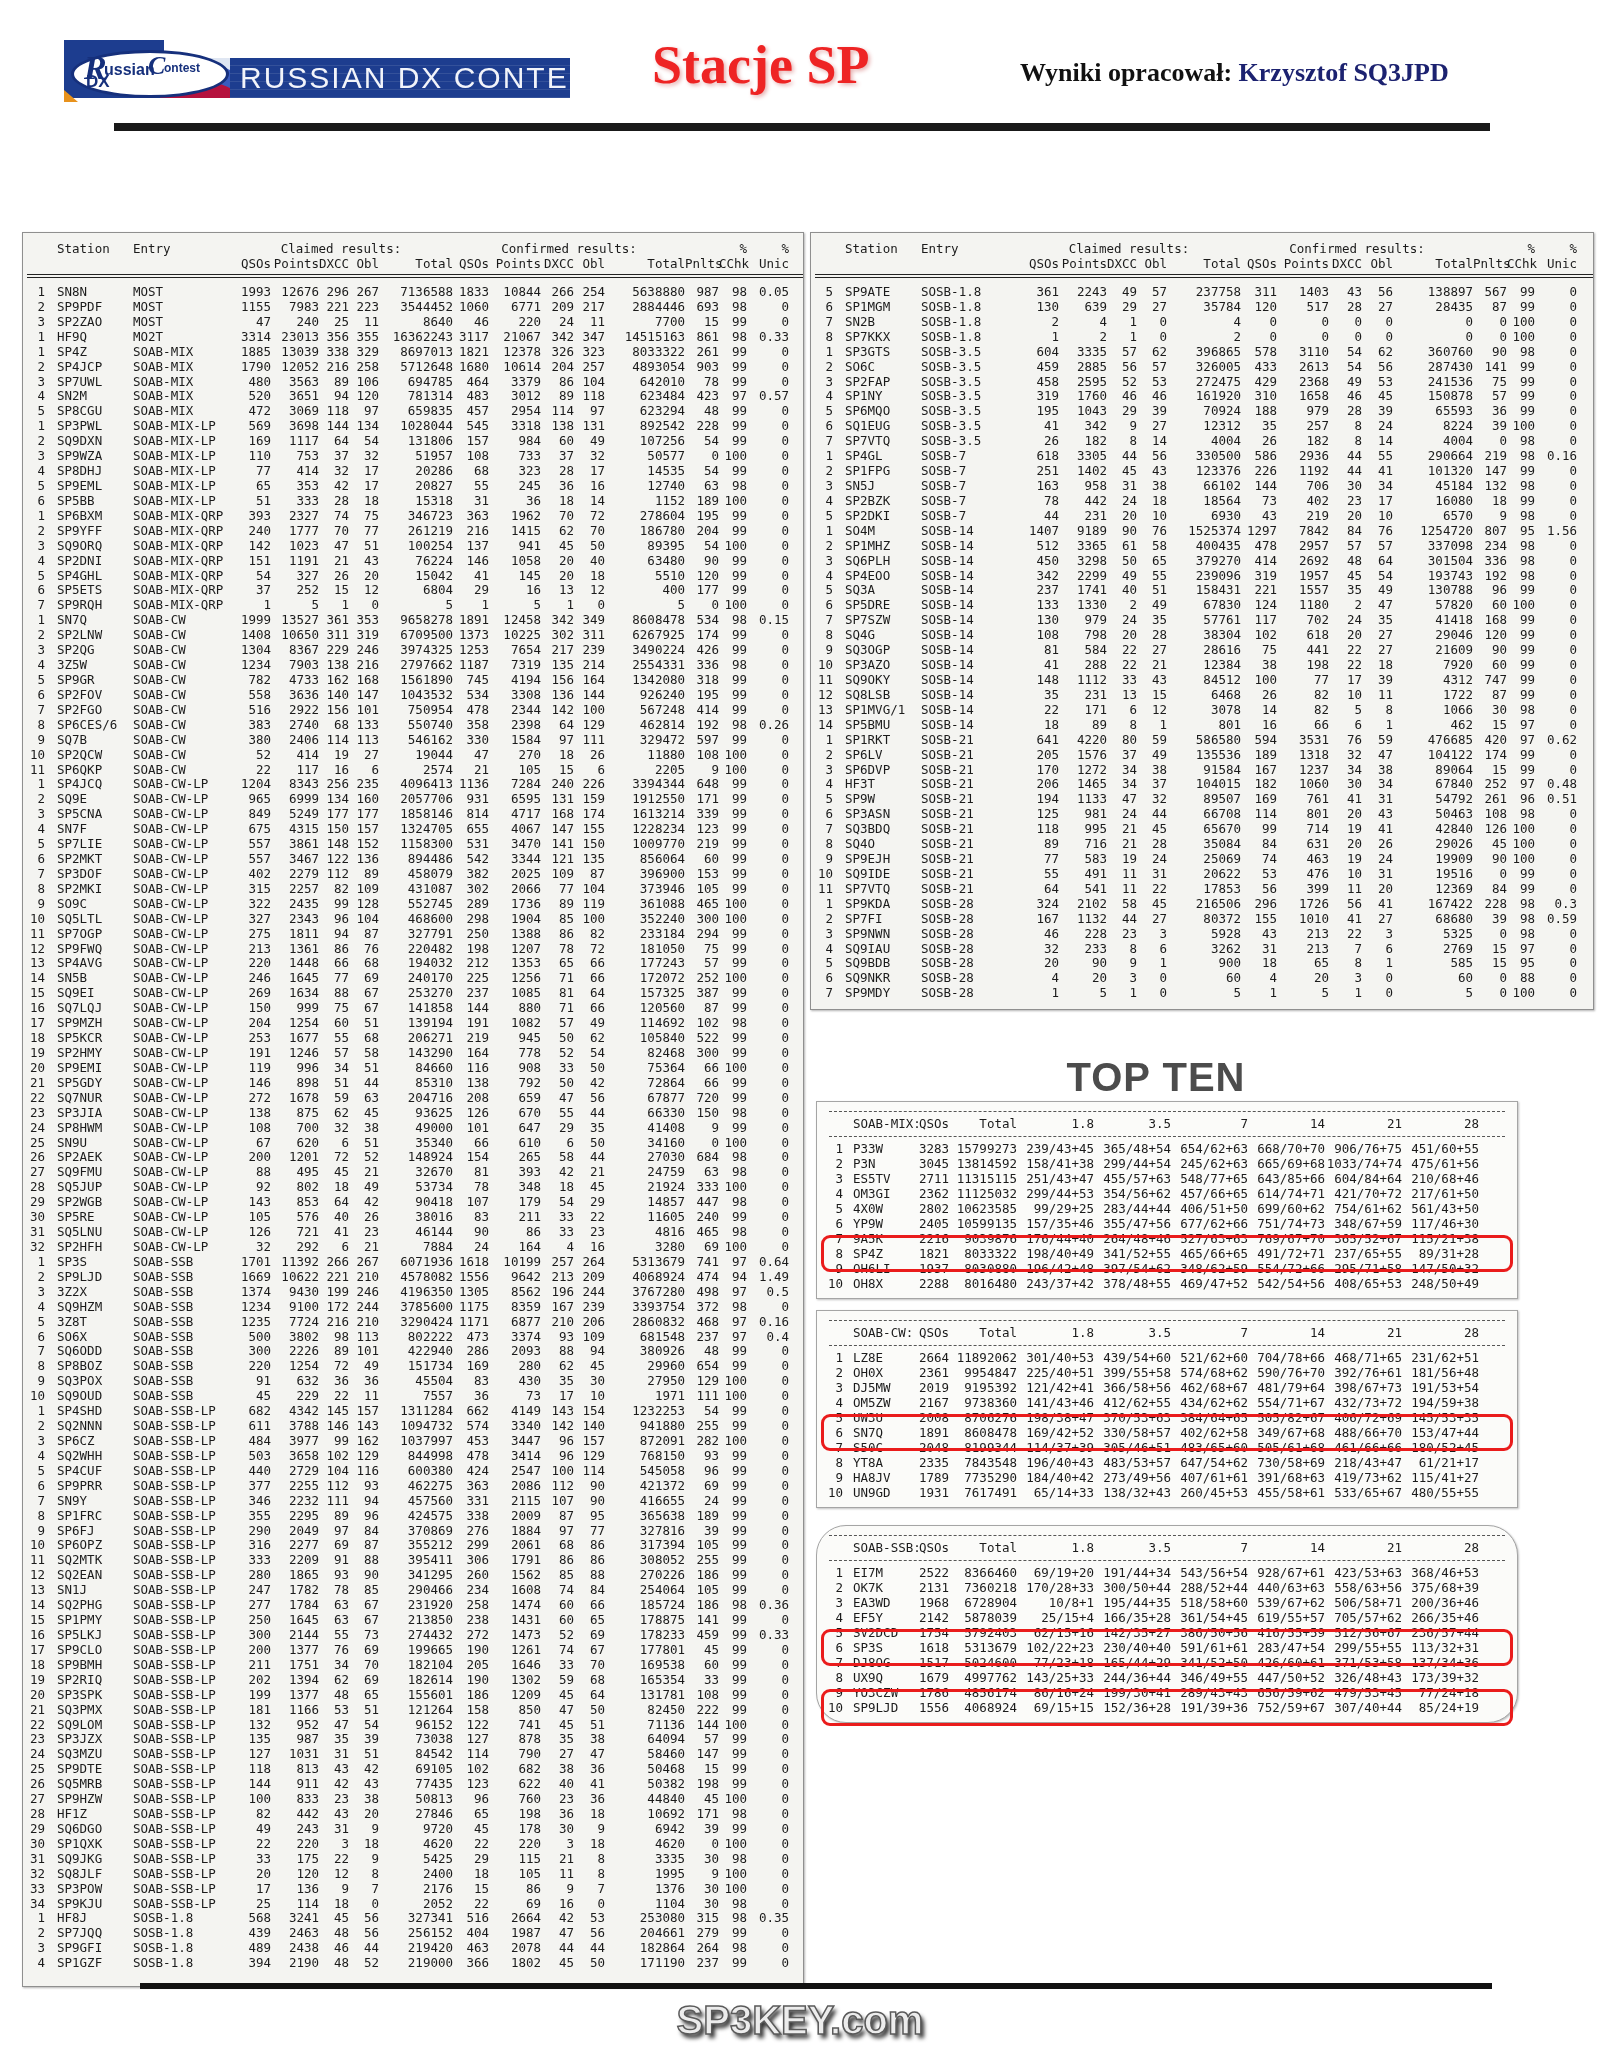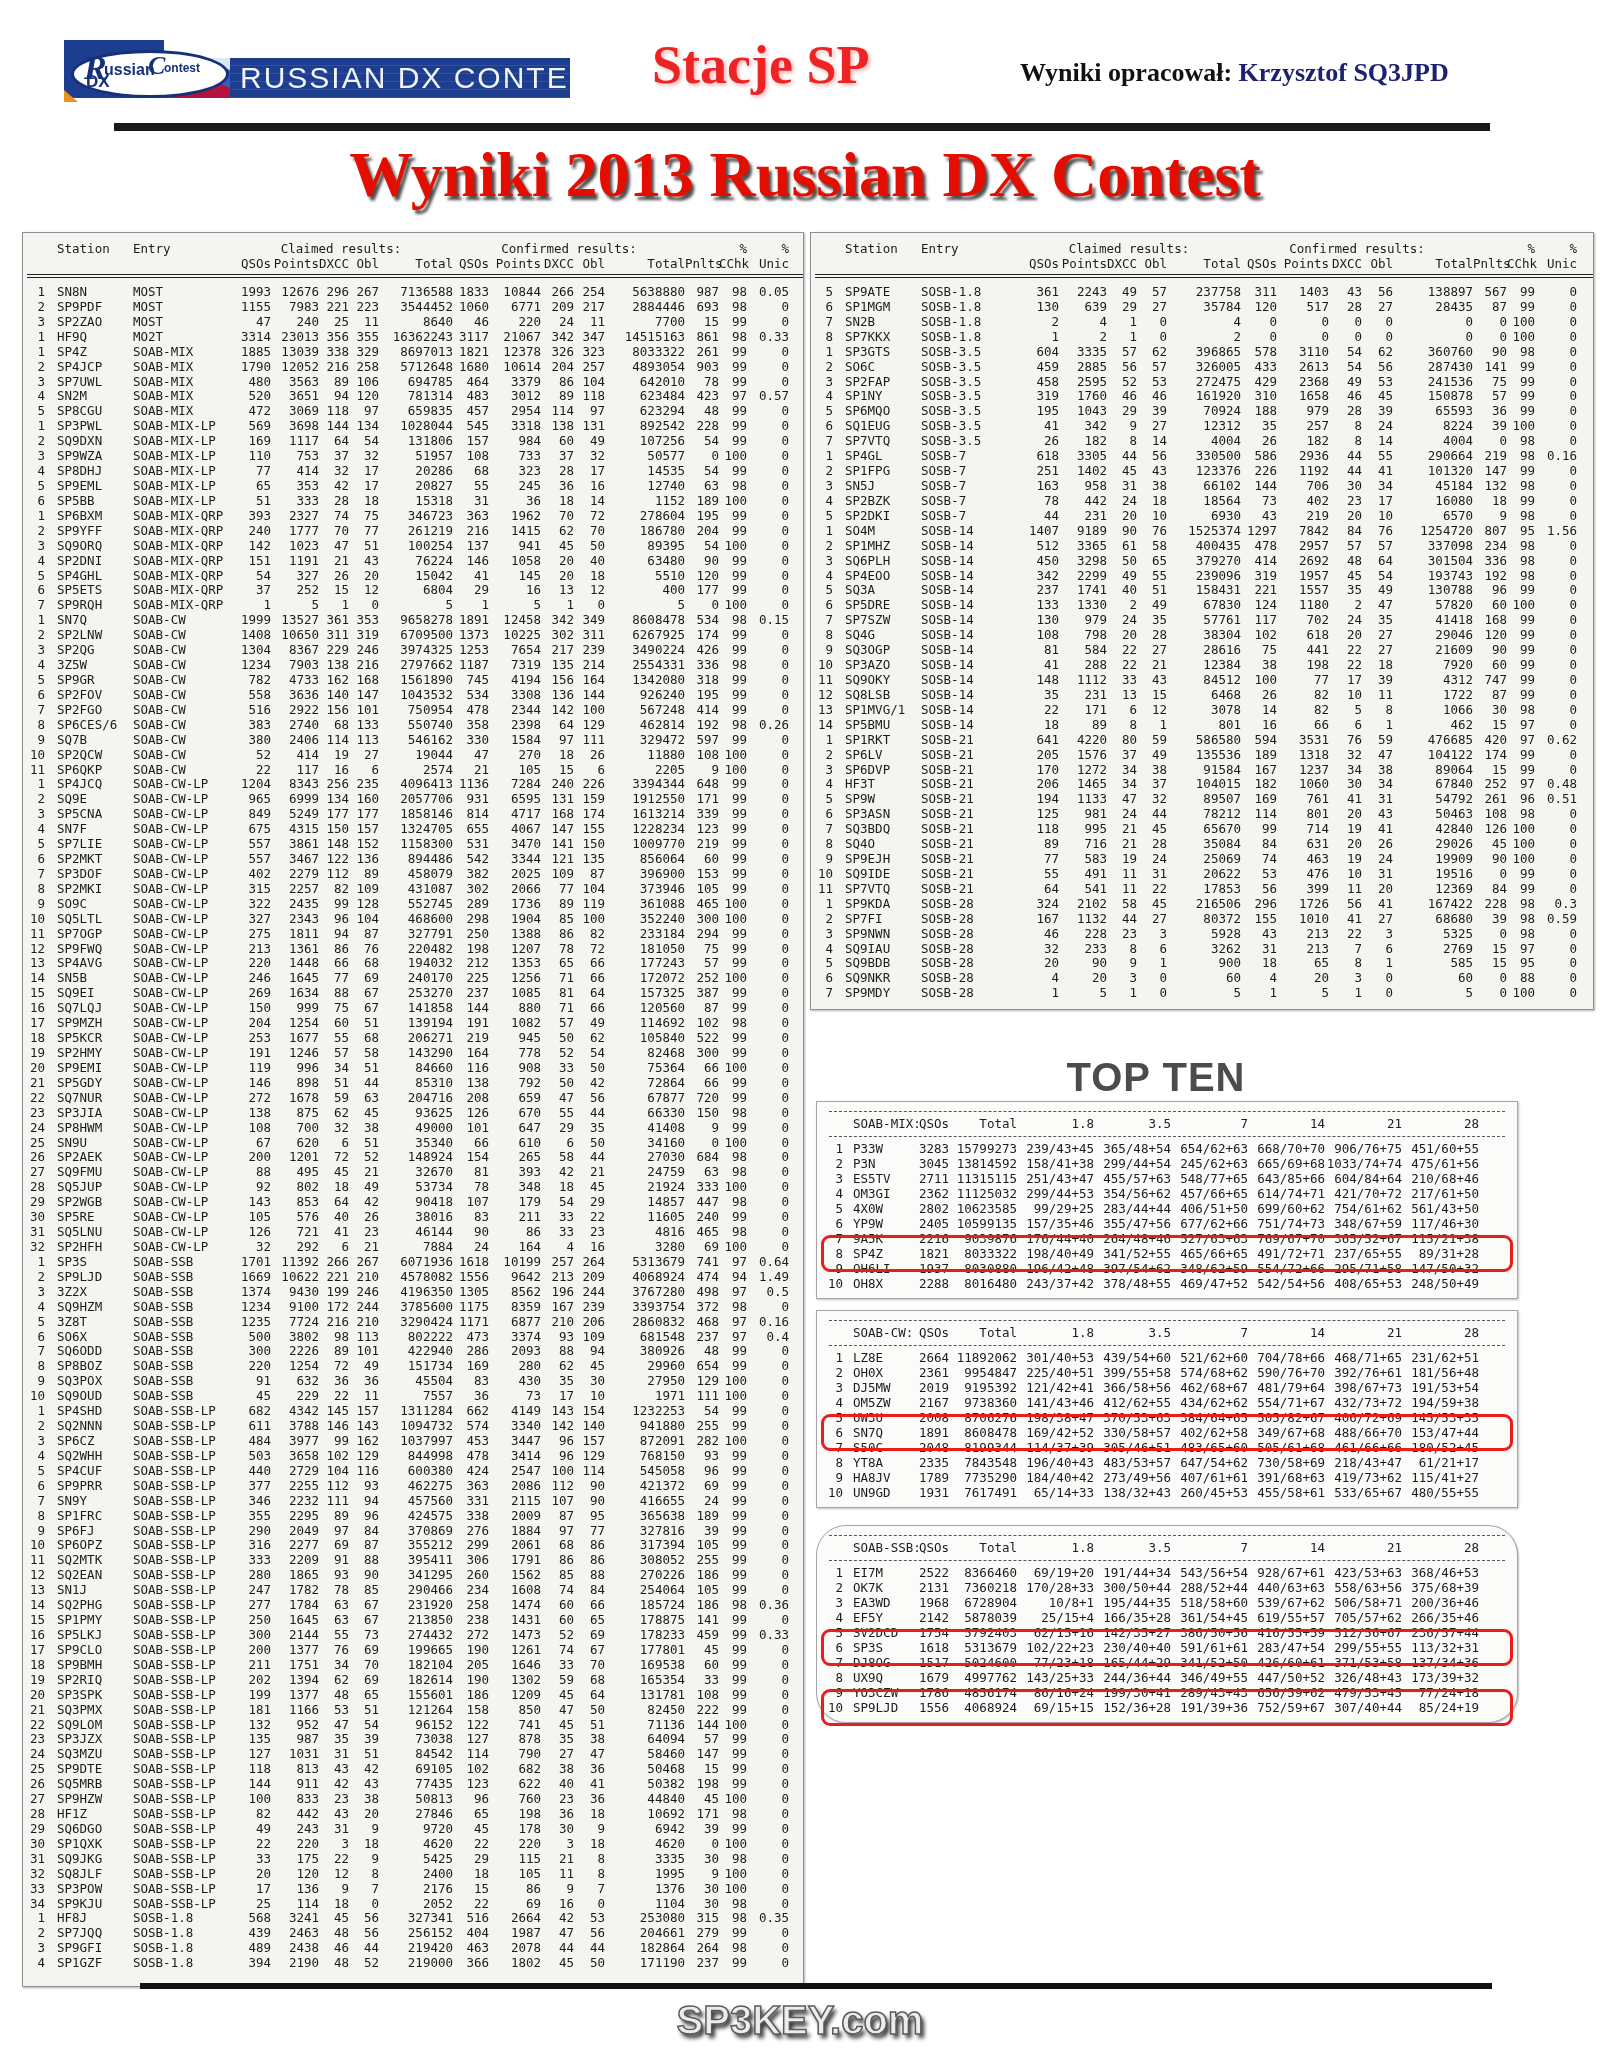--- a/index.html
+++ b/index.html
@@ -124,21 +124,20 @@
   </div>
 
   <div class="page-label">Stacje SP</div>
 
   <div class="credit">
     <span>Wyniki opracował: </span><span class="name">Krzysztof SQ3JPD</span>
   </div>
 
   <div class="rule-top"></div>
 
-  <div class="main-title">Wyniki 2013 Russian DX Contest</div>
 
   <div class="panel panel-left rtable">
     <div class="panel-inner">
       <div class="thead">
         <div class="hrow grid16">
           <span class="hl1-station">Station</span>
           <span class="hl1-entry">Entry</span>
           <span class="hl1-claimed">Claimed results:</span>
           <span class="hl1-confirmed">Confirmed results:</span>
           <span class="hl1-pct1">%</span>
@@ -2858,21 +2857,21 @@
             <span class="c15">0.51</span>
           </div>
           <div class="rrow grid16">
             <span class="c0">6</span>
             <span class="c1">SP3ASN</span>
             <span class="c2">SOSB-21</span>
             <span class="c3">125</span>
             <span class="c4">981</span>
             <span class="c5">24</span>
             <span class="c6">44</span>
-            <span class="c7">78212</span>
+            <span class="c7">66708</span>
             <span class="c8">114</span>
             <span class="c9">801</span>
             <span class="c10">20</span>
             <span class="c11">43</span>
             <span class="c12">50463</span>
             <span class="c13">108</span>
             <span class="c14">98</span>
             <span class="c15">0</span>
           </div>
           <div class="rrow grid16">

